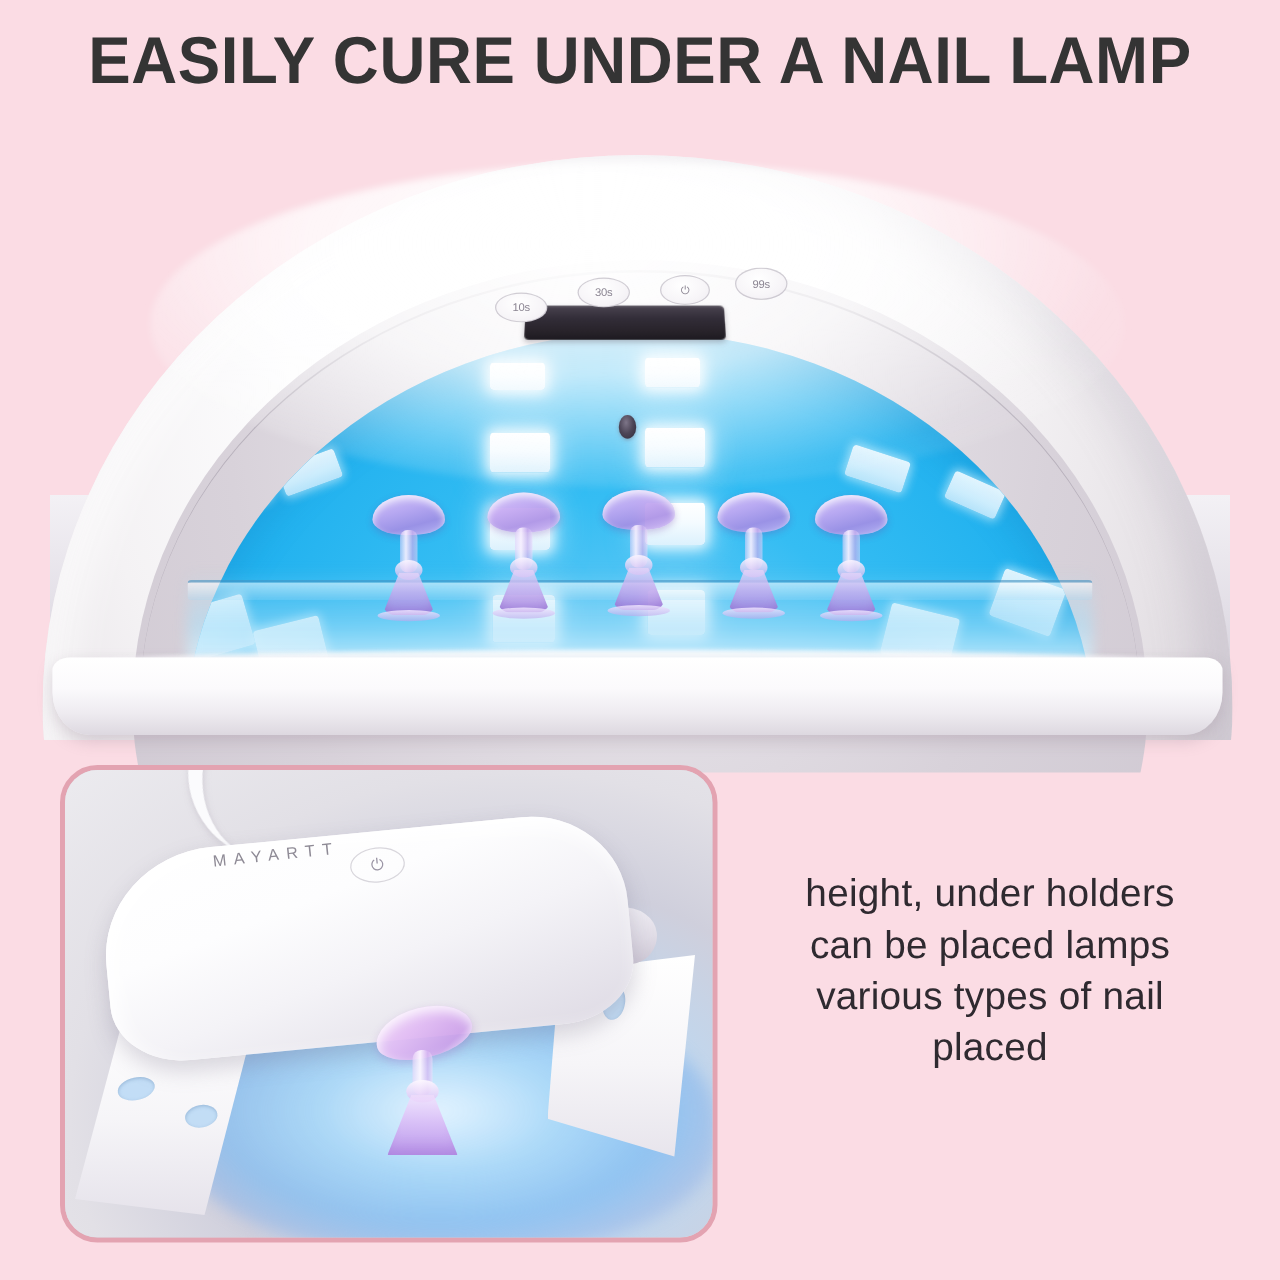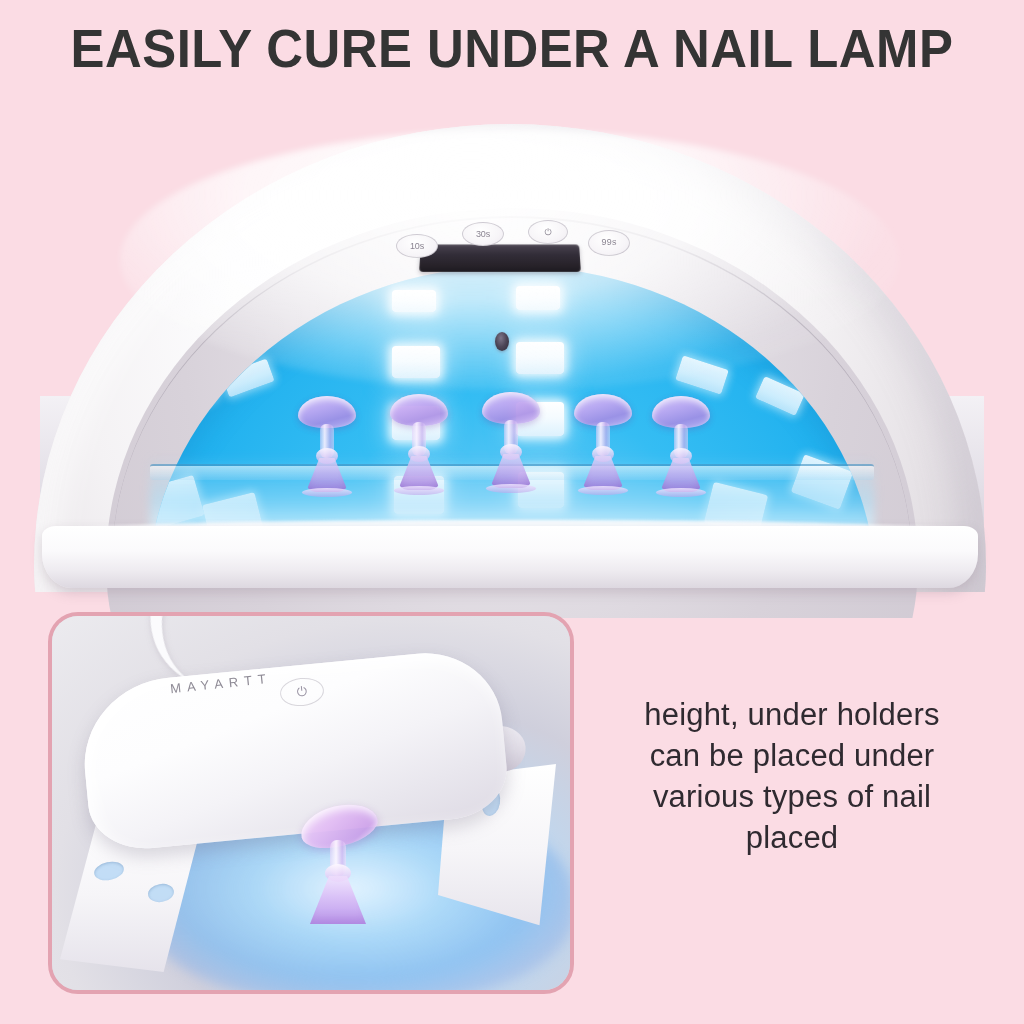--- a/index.html
+++ b/index.html
@@ -549,21 +549,21 @@
 
   <div class="base-lip"></div>
   <div class="base"></div>
 
   <div class="dome-crown"></div>
 
   <div class="lcd"></div>
   <div class="ctrl-btn" style="left:396px; top:138px; width:40px; height:22px;">10s</div>
   <div class="ctrl-btn" style="left:462px; top:126px; width:40px; height:22px;">30s</div>
   <div class="ctrl-btn" style="left:528px; top:124px; width:38px; height:22px;">⏻</div>
-  <div class="ctrl-btn" style="left:588px; top:134px; width:40px; height:24px;font-family:Liberation Mono, monospace;">99s</div>
+  <div class="ctrl-btn" style="left:588px; top:118px; width:40px; height:24px;">99s</div>
   <div class="sensor"></div>
 </div>
 
 <div class="photo-frame">
   <div class="photo-inner">
     <div class="mini-glow"></div>
 
     <div class="leg leg-left"></div>
     <div class="leg-hole" style="left:42px;  top:246px; width:30px; height:18px; transform:rotate(-12deg);"></div>
     <div class="leg-hole" style="left:96px;  top:268px; width:26px; height:18px; transform:rotate(-10deg);"></div>
@@ -581,16 +581,16 @@
       <div class="mcap"></div>
       <div class="mstem"></div>
       <div class="mknob"></div>
       <div class="mfoot"></div>
     </div>
   </div>
 </div>
 
 <div class="caption">
   <div>height, under holders</div>
-  <div>can be placed under</div>
+  <div>can be placed lamps</div>
   <div>various types of nail</div>
   <div>placed</div>
 </div>
 
 </body></html>

